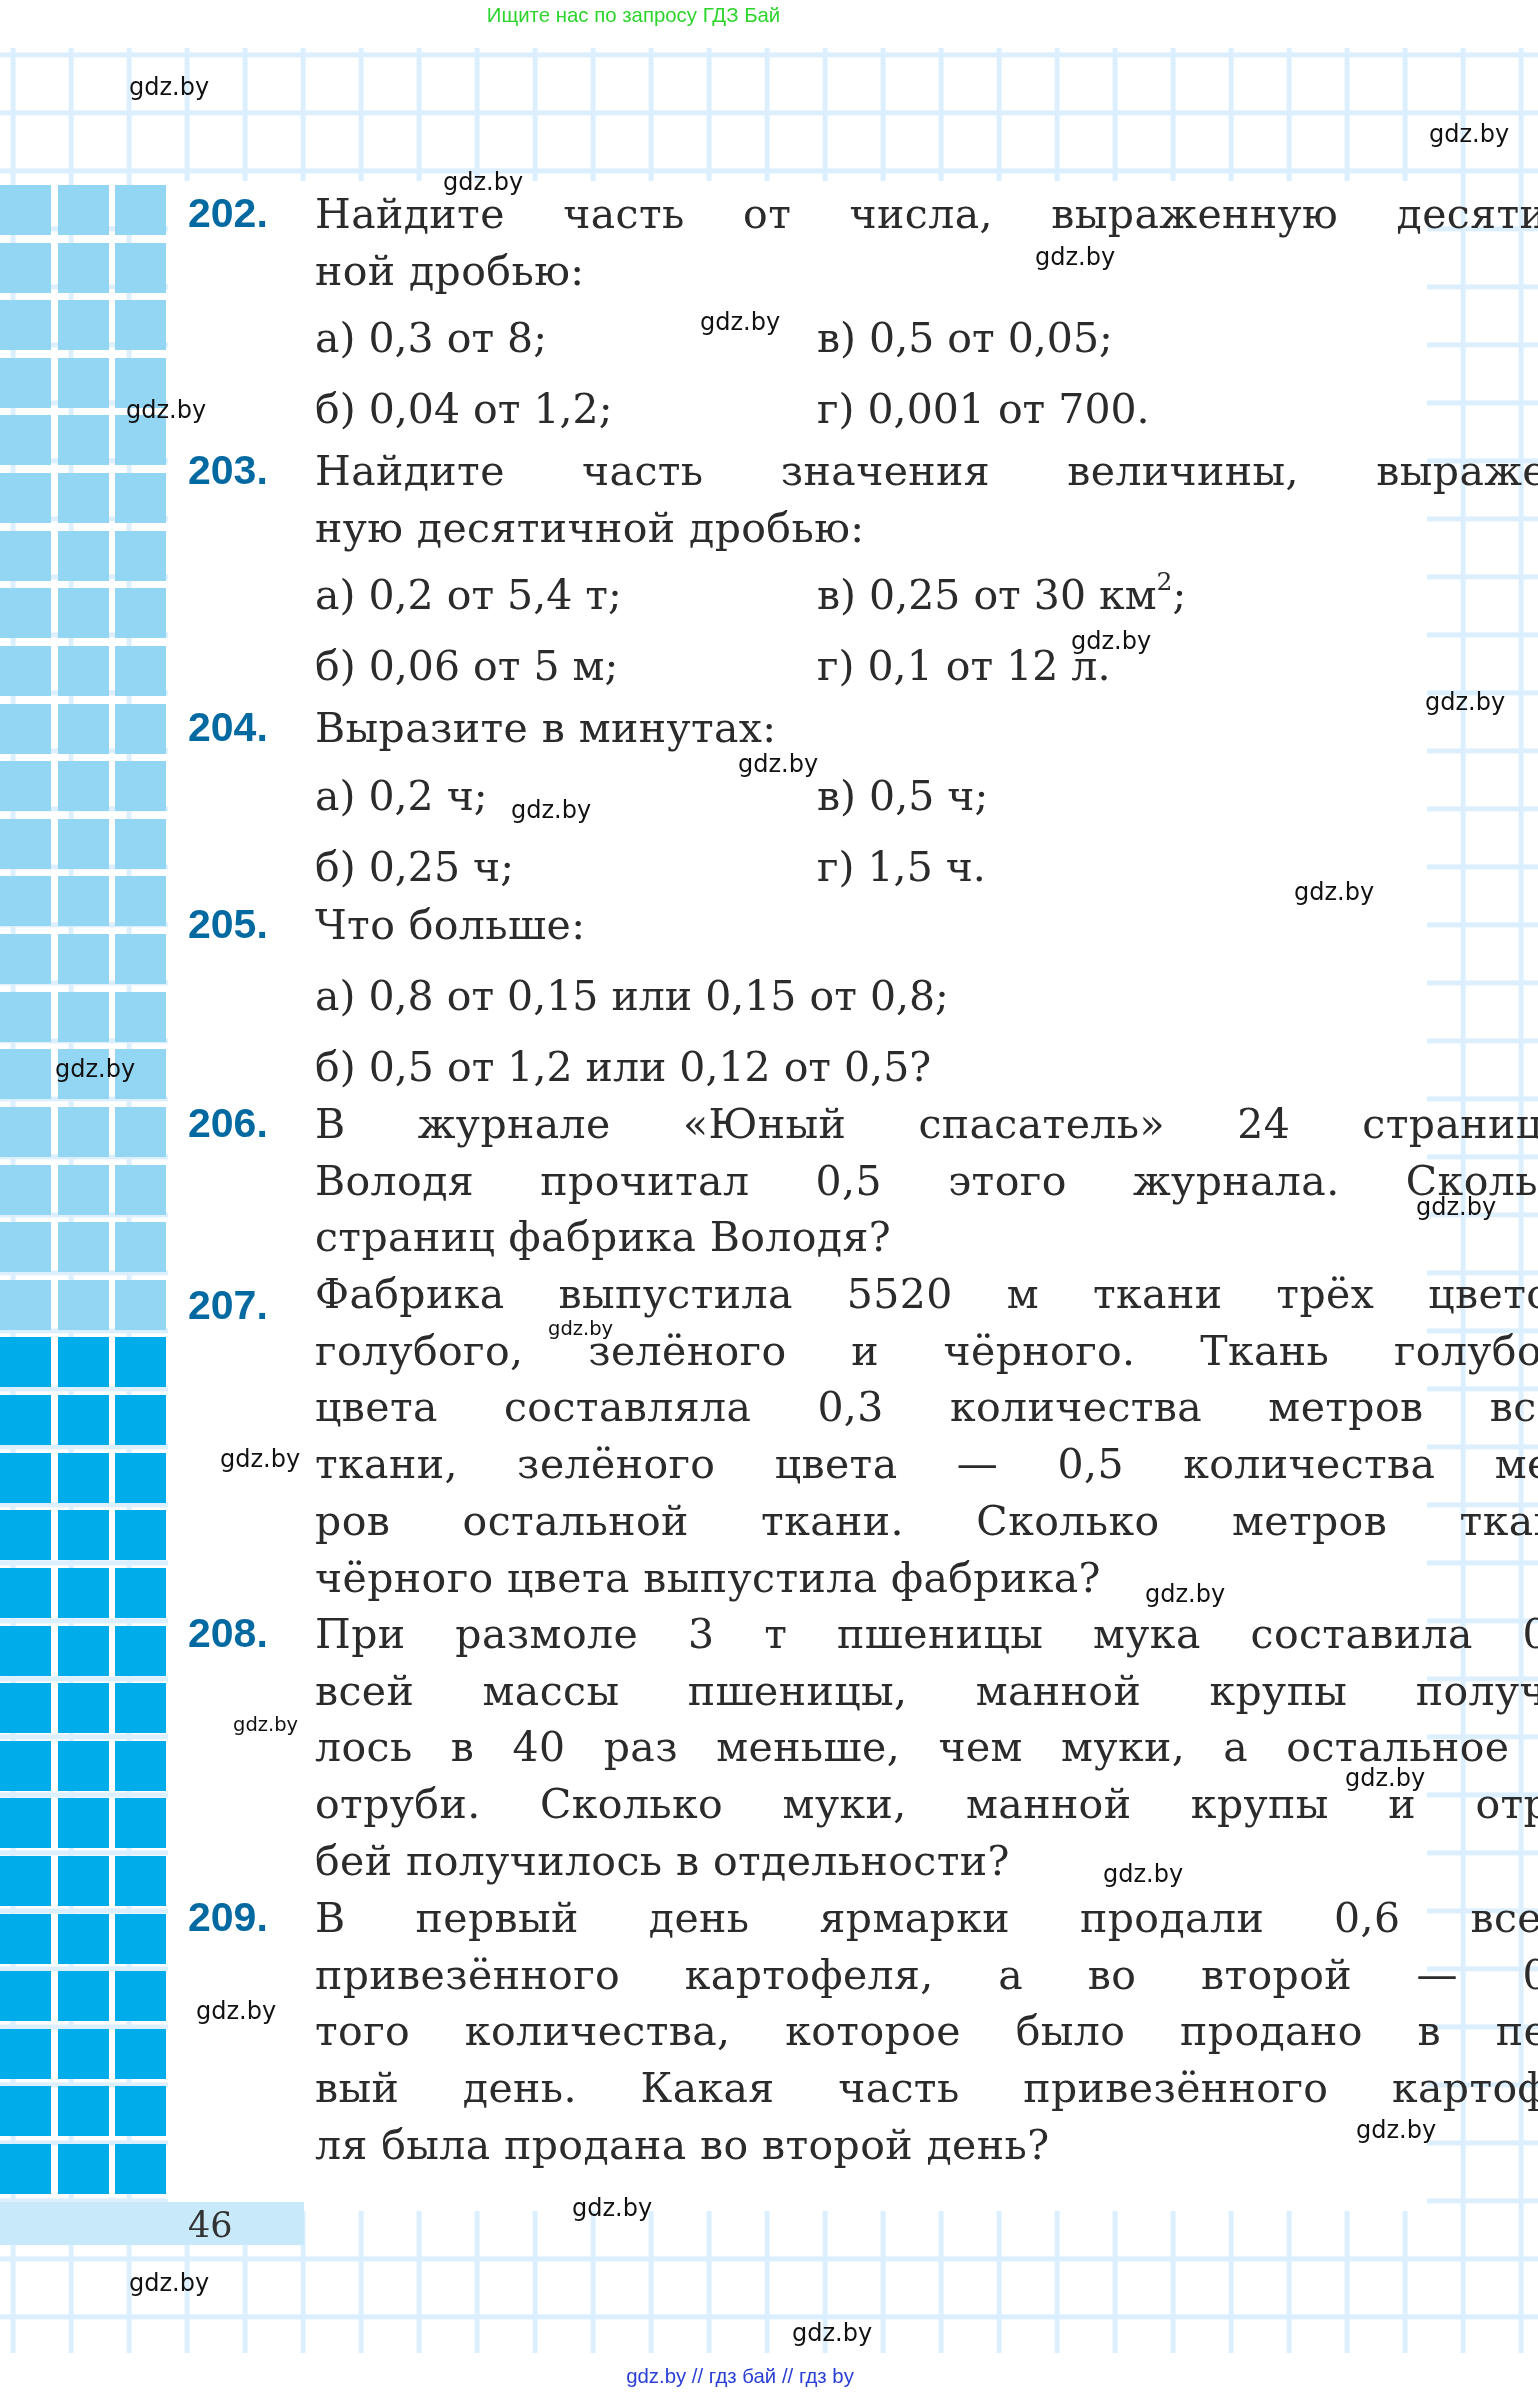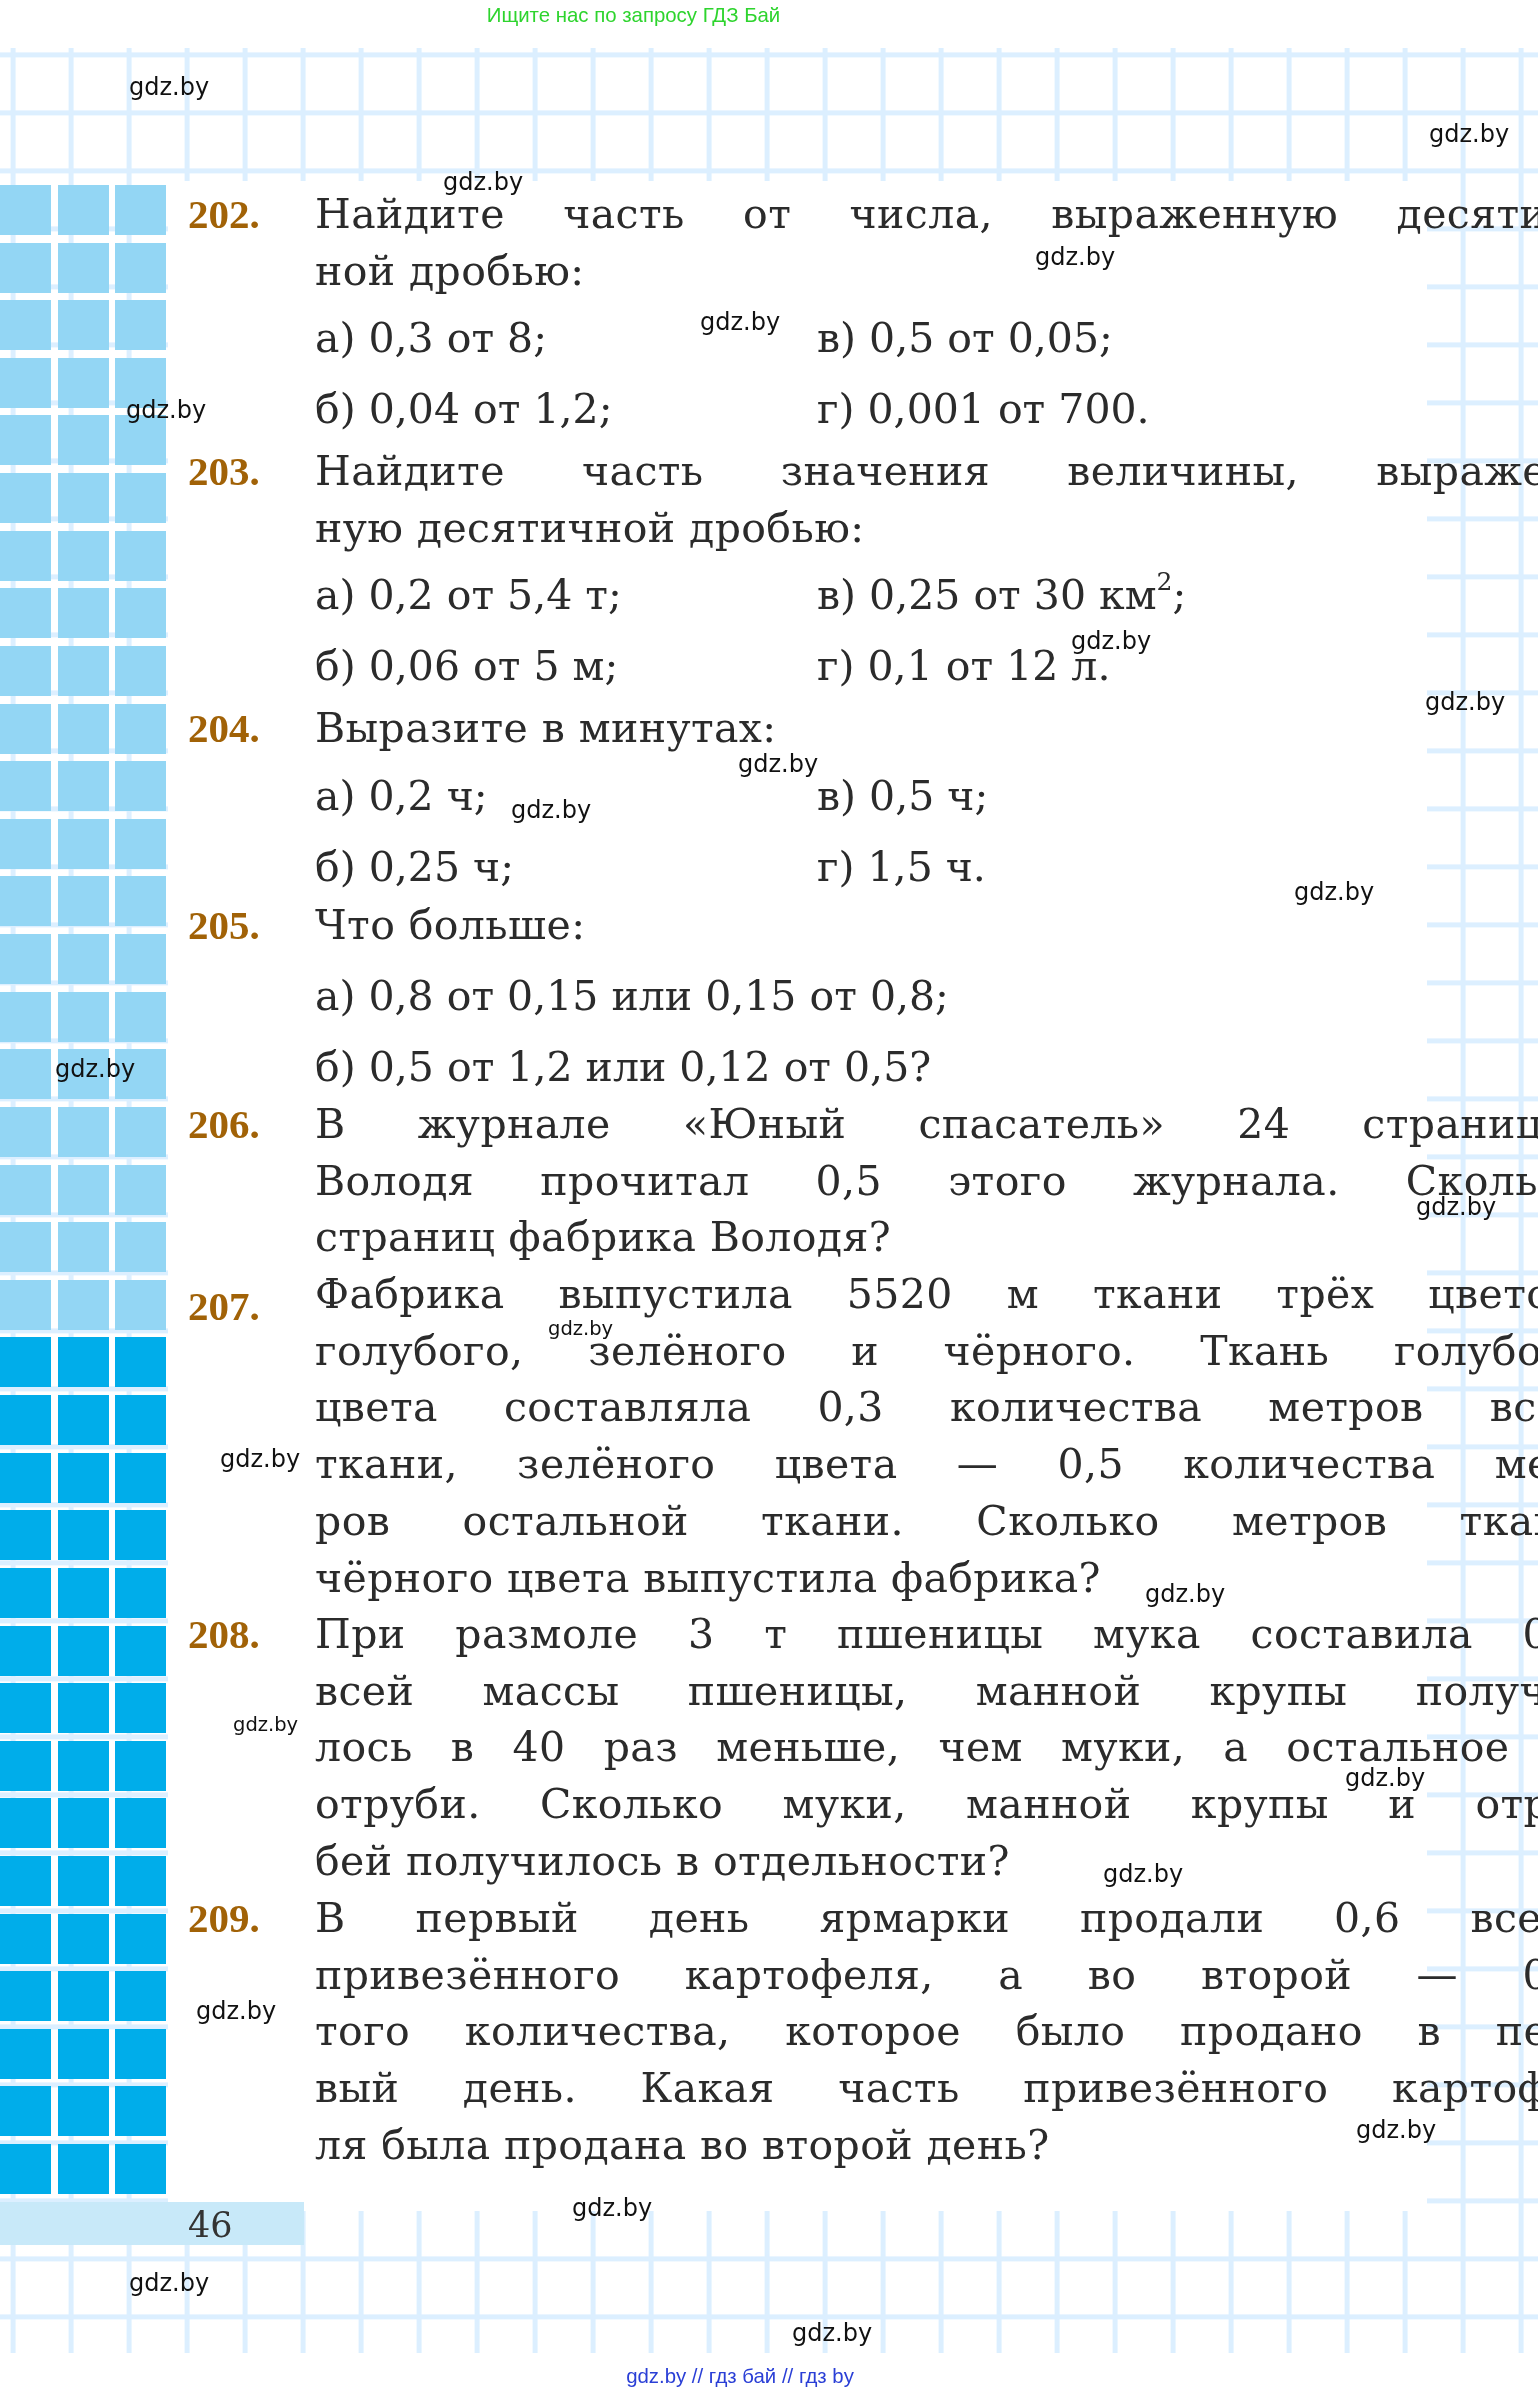--- a/index.html
+++ b/index.html
@@ -31,22 +31,22 @@
   .deco-dark { background: #00adea; }
 
   .page-num-bar { position: absolute; left: 0; top: 2154px; width: 304px; height: 43px; background: #c8e9f9; }
   .page-num { position: absolute; left: 188px; top: 2157px; font-size: 35px; font-family: "DejaVu Serif", serif; color: #333; }
 
   .copyright { position: absolute; top: 2229px; left: 344px; font-family: "Liberation Sans", sans-serif;
     font-size: 39px; color: #f2b4c8; }
 
   
   .ex { position: absolute; left: 188px; width: 1223px; }
-  .ex-num { position: absolute; left: 0; font-weight: bold; color: #a16207; font-size: 41px;
-    font-family: Liberation Serif, serif; }
+  .ex-num { position: absolute; left: 0; font-weight: bold; color: #0369a1; font-size: 41px;
+    font-family: Liberation Sans, sans-serif; }
   .line { position: absolute; left: 127px; font-size: 41px; white-space: nowrap; letter-spacing: 0.4px; }
   .just { width: 1274px; text-align: justify; text-align-last: justify; }
   .opt { position: absolute; font-size: 41px; white-space: nowrap; }
   sup { font-size: 25px; vertical-align: 19.5px; line-height: 0; }
 
   .wm { position: absolute; font-family: "DejaVu Sans", "Liberation Sans", sans-serif; color: #111; font-size: 24px; }
   .wm-s { font-size: 19.5px; }
 </style>
 </head>
 <body>

